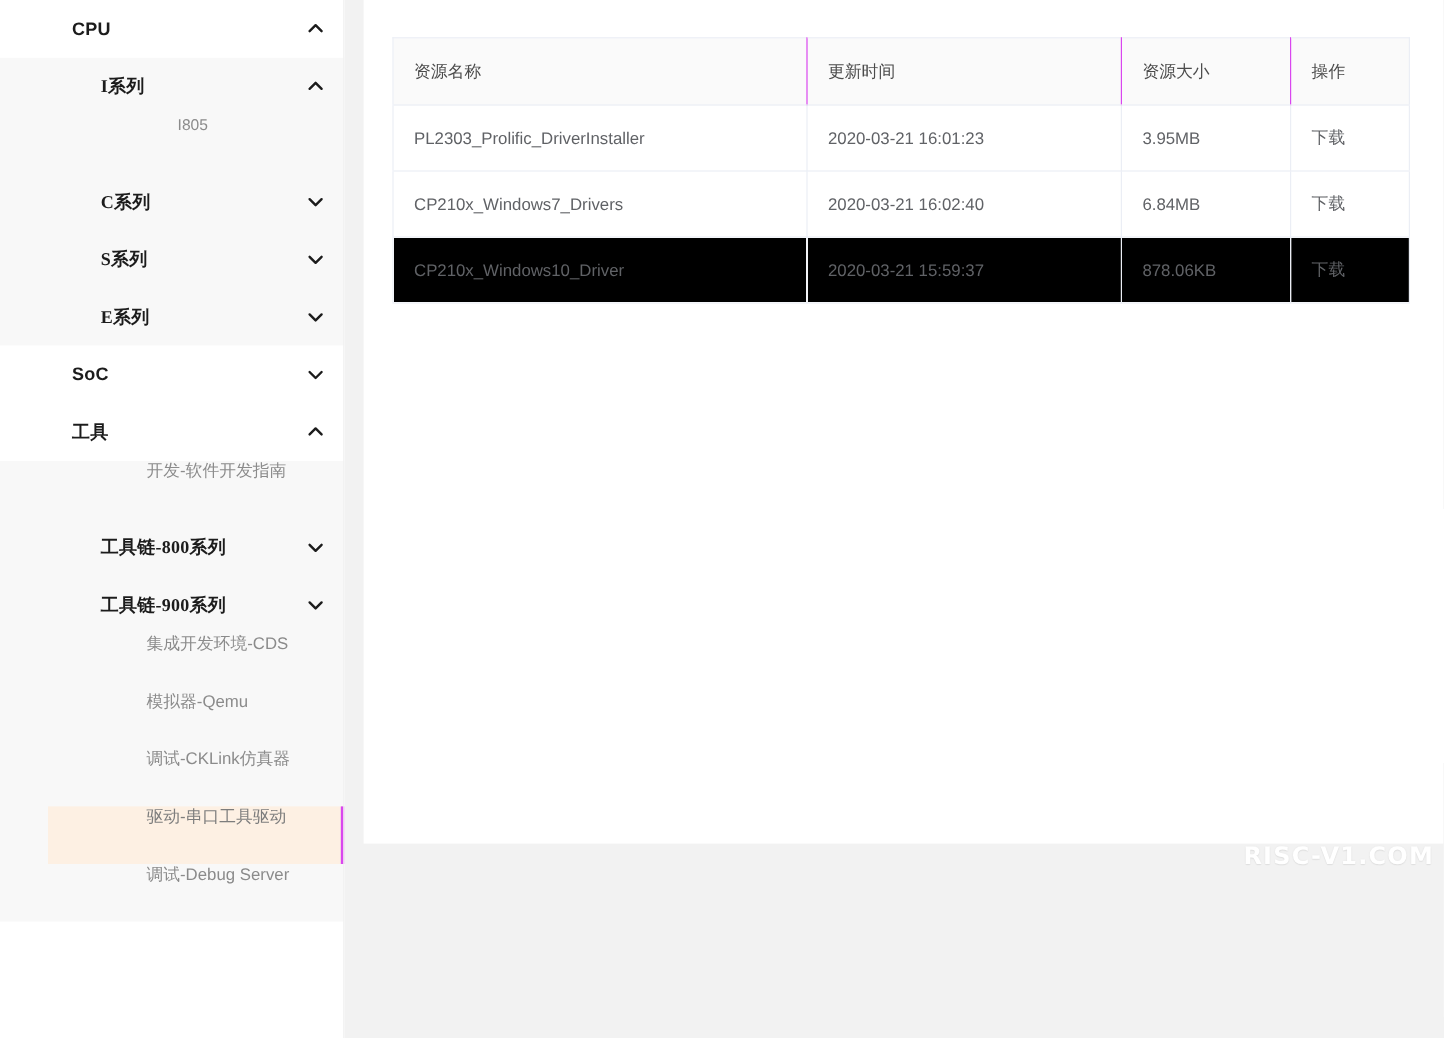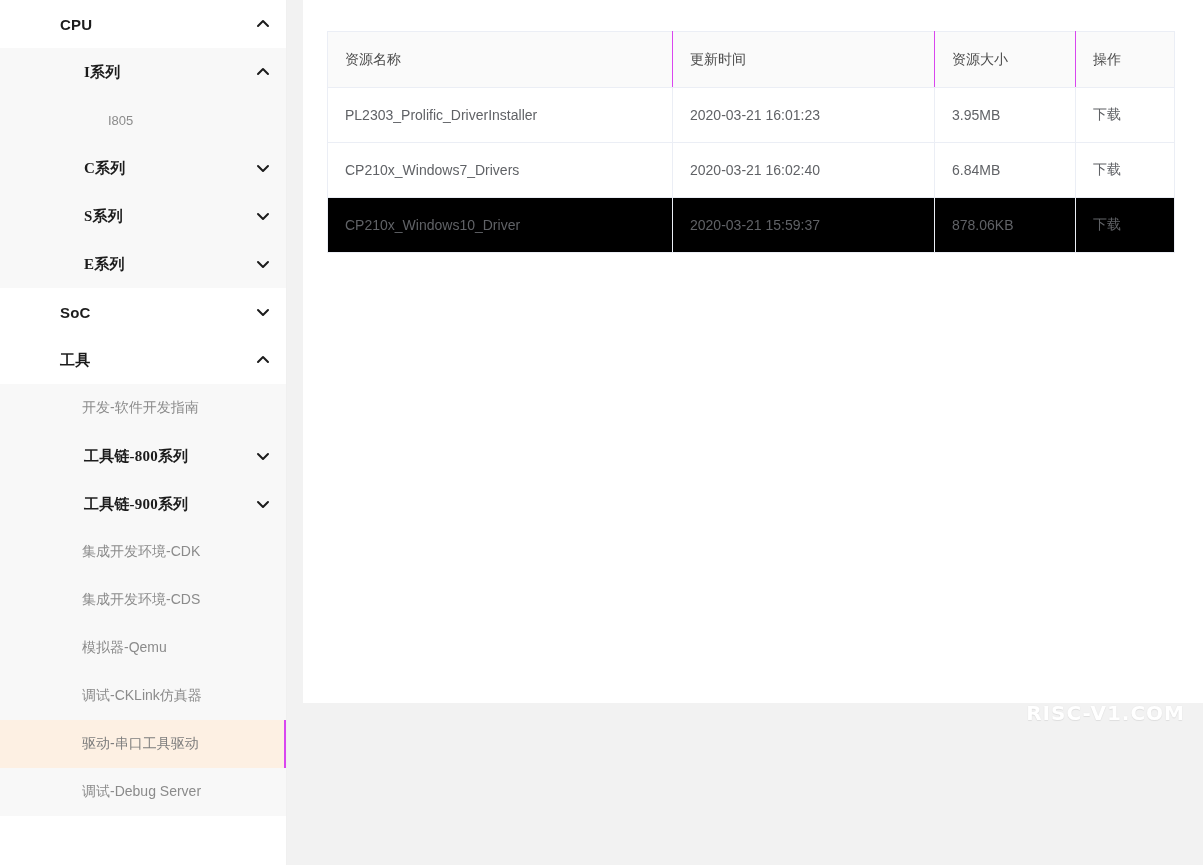--- a/index.html
+++ b/index.html
@@ -47,22 +47,23 @@
   .lvl2 .label {
     padding-left: 84px;
     font-size: 15px; font-weight: bold; color: #1c1c1c;
     letter-spacing: .2px;
     font-family: Liberation Serif, serif;
   }
 
   .lvl3 {
     position: relative;
     height: 48px;
-    display: flex; align-items: center;
+    display: flex; align-items: flex-start;
     cursor: pointer;
+    margin-left: 40px;
   }
   .lvl3 .label {
     padding-left: 82px;
     font-size: 14px; font-weight: normal; color: #8b8b8b;
   }
   .lvl3.leafsmall .label { padding-left: 108px; font-size: 13px; }
 
   .lvl3.active {
     background: #fdf0e3;
     border-right: 3px solid #d946ef;
@@ -122,21 +123,21 @@
     white-space: nowrap;
     overflow: hidden;
   }
   table.rt td:last-child { border-right: none; }
   table.rt tr.shaded td { background: #000000; }
   table.rt td.act { color: #606266; cursor: pointer; }
 
   
   #watermark {
     position: absolute;
-    right: 18px; bottom: 16px;
+    right: 8px; bottom: 16px;
     font-size: 20px;
     font-weight: bold;
     letter-spacing: 1px;
     color: #ffffff;
     text-shadow: 0 1px 1px rgba(0,0,0,.07), 0 0 2px rgba(0,0,0,.05);
     user-select: none;
     font-family: "DejaVu Sans", sans-serif;
   }
 </style>
 </head>
@@ -218,23 +219,20 @@
             </svg>
           </span>
         </div>
         <div class="lvl2">
           <span class="label">工具链-900系列</span>
           <span class="chev">
             <svg width="14" height="14" viewBox="0 0 14 14">
               <path d="M2 5 L7 10 L12 5" fill="none" stroke="#1c1c1c" stroke-width="2" stroke-linecap="round" stroke-linejoin="round"></path>
             </svg>
           </span>
-        </div>
-        <div class="lvl3">
-          <span class="label">集成开发环境-CDK</span>
         </div>
         <div class="lvl3">
           <span class="label">集成开发环境-CDS</span>
         </div>
         <div class="lvl3">
           <span class="label">模拟器-Qemu</span>
         </div>
         <div class="lvl3">
           <span class="label">调试-CKLink仿真器</span>
         </div>

